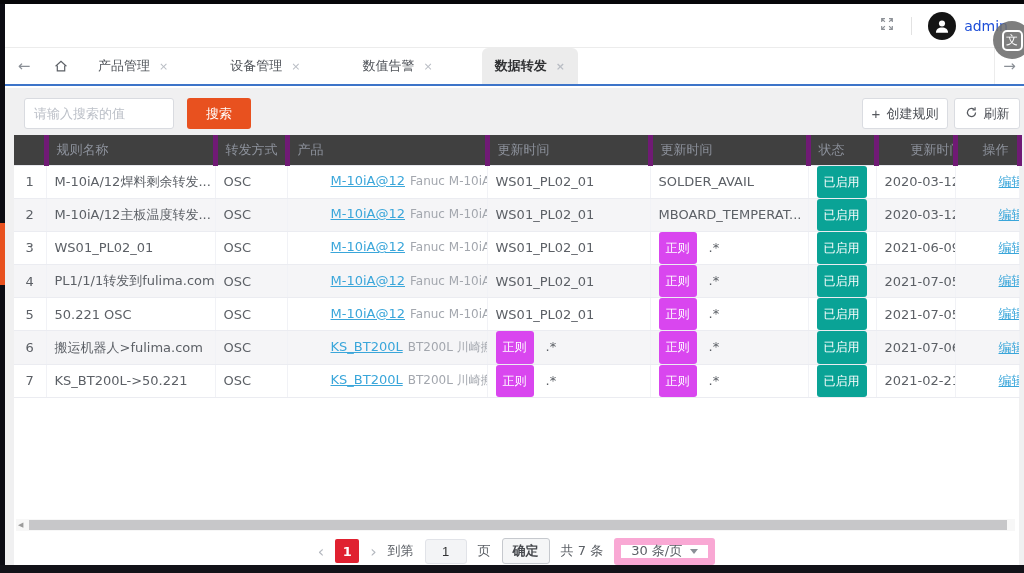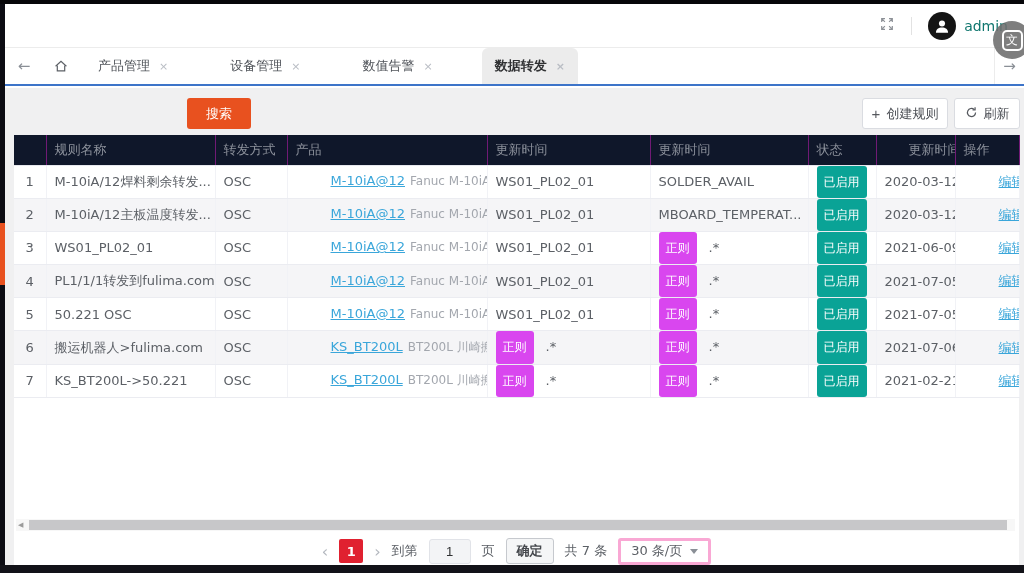--- a/index.html
+++ b/index.html
@@ -14,21 +14,21 @@
   .edge-bottom{ position:absolute; bottom:0; left:0; width:100%; height:8px; background:#121218; z-index:55; }
 
   
   .topbar { position:absolute; top:4px; left:5px; right:0; height:44px; background:#fff;
             border-bottom:1px solid #ececec; }
   .topbar-right { position:absolute; right:16px; top:0; height:100%; display:flex; align-items:center; gap:16px; }
   .tb-divider { width:1px; height:18px; background:#e2e2e2; }
   .user-group { display:flex; align-items:center; gap:8px; }
   .avatar { width:28px; height:28px; border-radius:50%; background:#141414; display:flex;
             align-items:center; justify-content:center; }
-  .username { font-size:14px; color:#0f766e; }
+  .username { font-size:14px; color:#1d4ed8; }
 
   
   .translate-fab { position:absolute; left:993px; top:21px; width:38px; height:38px; border-radius:50%;
                    background:rgba(108,108,108,.88); z-index:60; display:flex; align-items:center; justify-content:center; }
   .translate-box { width:21px; height:21px; border:2px solid #fff; border-radius:5px; color:#fff;
                    font-size:12px; line-height:17px; text-align:center; }
 
   
   .tabbar { position:absolute; top:48px; left:5px; right:0; height:38px; background:#fff;
             border-bottom:2px solid #3d74c9; display:flex; align-items:center; z-index:5; }
@@ -53,29 +53,29 @@
   .btn-plain { position:absolute; top:10px; height:31px; background:#fff; border:1px solid #dadce1;
                border-radius:3px; font-size:13px; color:#4b4e54; display:flex; align-items:center;
                justify-content:center; gap:6px; }
   .btn-create { right:76px; width:86px; }
   .btn-refresh { right:4px; width:66px; }
   .plus-glyph { font-size:15px; color:#55585e; }
 
   
   .card { position:absolute; left:9px; right:5px; top:47px; bottom:0; background:#fff; }
   table.grid { border-collapse:collapse; table-layout:fixed; width:1005px; font-size:13px; color:#5c6066; }
-  .grid th { background:#0f172a; color:#8d929c; font-weight:normal; text-align:left; height:30px;
-             padding:0 8px; border-bottom:1px solid #e7e8ee; border-right:1px solid #701a75;
+  .grid th { background:#404040; color:#8d929c; font-weight:normal; text-align:left; height:30px;
+             padding:0 8px; border-bottom:1px solid #e7e8ee; border-right:5px solid #701a75;
              overflow:hidden; white-space:nowrap; }
   .grid td { height:31px; padding:0 8px; border-bottom:1px solid #ebecf1; border-right:1px solid #f1f2f6;
              overflow:hidden; white-space:nowrap; background:#fff; }
   tr.striped td { background:#f5f5f7; }
   .c-idx { text-align:center !important; }
   th.c-status, td.c-status { text-align:left; }
-  th.c-action, td.c-action { text-align:left; }
+  th.c-action, td.c-action { text-align:right; }
   th.c-updated { padding-left:32px; }
   .link { color:#3aa6da; text-decoration:underline; cursor:pointer;padding-left:35px; }
   .desc { color:#a3a7ae; font-size:12px; margin-left:5px; }
   .badge { display:inline-block; padding:8px 7px; border-radius:3px; color:#fff; font-size:12px; line-height:1.35; }
   .badge.enabled { background:#0aa396; }
   .badge.regex { background:#d946ef; margin-right:12px; }
 
   
   .hscroll { position:absolute; left:2px; right:4px; top:384px; height:12px; background:#f7f7f7; }
   .hs-arrow { position:absolute; left:2px; top:1px; font-size:7px; color:#9b9b9b; line-height:11px; }
@@ -84,21 +84,21 @@
   
   .pagination { position:absolute; left:0; right:0; top:402px; height:28px; display:flex; align-items:center;
                 justify-content:center; gap:11px; font-size:13px; color:#5c6066; }
   .pg-arrow { color:#b4b8bf; font-size:16px; }
   .pg-page { width:24px; height:24px; background:#e02130; color:#fff; font-weight:bold; font-size:13px;
              display:flex; align-items:center; justify-content:center; border-radius:2px; }
   .pg-input { width:42px; height:25px; text-align:center; background:#f3f4f6; border:1px solid #e1e3e8;
               border-radius:3px; font-size:13px; color:#303133; outline:none; }
   .pg-confirm { height:26px; padding:0 10px; border:1px solid #c6c9ce; background:#f5f6f7; border-radius:3px;
                 font-weight:bold; font-size:13px; color:#45484d; }
-  .pg-select { display:flex; align-items:center; gap:8px; height:27px; padding:0 10px; border:3px solid #f9a8d4;
+  .pg-select { display:flex; align-items:center; gap:8px; height:27px; padding:0 10px; border:7px solid #f9a8d4;
                border-radius:3px; background:#fff; }
   .caret-down { width:0; height:0; border-left:4px solid transparent; border-right:4px solid transparent;
                 border-top:5px solid #8a8f96; }
 </style>
 </head>
 <body>
 
 <div class="screen">
 
   <div class="edge-top"></div>
@@ -158,20 +158,21 @@
         <div class="tab active">
           <span>数据转发</span>
           <span class="close">×</span>
         </div>
       </div>
     <div class="nav-forward">→</div>
   </div>
 
   <div class="content">
 
+    <input class="search-input" placeholder="请输入搜索的值" style="">
     <button class="btn-search">搜索</button>
 
     <button class="btn-plain btn-create">
       <span class="plus-glyph">+</span>
       <span>创建规则</span>
     </button>
     <button class="btn-plain btn-refresh">
       <span>
         <svg width="13" height="13" viewBox="0 0 16 16" fill="none" stroke="#55585e" stroke-width="1.5">
           <path d="M13 8a5 5 0 1 1-1.8-3.85"></path>

